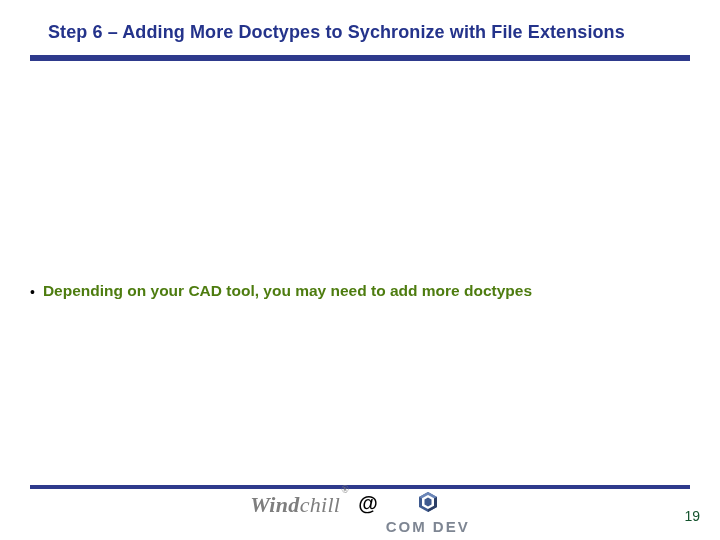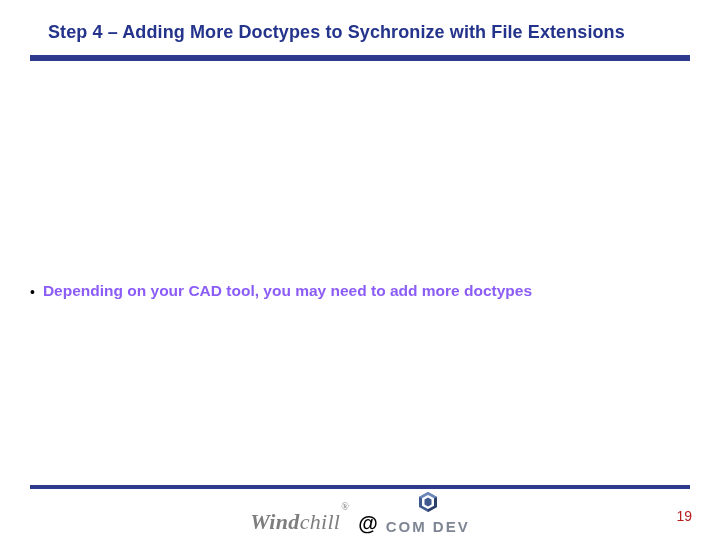--- a/index.html
+++ b/index.html
@@ -36,21 +36,21 @@
   .bullet-dot {
     font-size: 14px;
     line-height: 18px;
     color: #000;
     margin-right: 8px;
     margin-top: 1px;
   }
   .bullet-text {
     font-size: 15.5px;
     font-weight: bold;
-    color: #8b5cf6;
+    color: #4d7c0f;
   }
 
   .rule-bottom {
     position: absolute;
     left: 30px;
     top: 485px;
     width: 660px;
     height: 4px;
     background: #2e3a8c;
   }
@@ -60,21 +60,21 @@
     left: 0;
     top: 498px;
     width: 720px;
     height: 30px;
     display: flex;
     align-items: center;
     justify-content: center;
   }
   .brand-group {
     display: flex;
-    align-items: flex-end;
+    align-items: flex-start;
     gap: 8px;
   }
   .windchill {
     font-family: Georgia, 'Times New Roman', serif;
     font-style: italic;
     font-size: 22px;
     color: #7e7e7e;
     letter-spacing: 0.3px;
     position: relative;
     padding-right: 2px;
@@ -106,32 +106,32 @@
   .hex svg { display: block; }
   .comdev-text {
     font-family: Arial, Helvetica, sans-serif;
     font-size: 15px;
     letter-spacing: 2px;
     color: #7e8693;
     font-weight: 600;
   }
   .page-num {
     position: absolute;
-    right: 28px;
+    right: 20px;
     bottom: 16px;
     font-size: 14px;
-    color: #b91c1c;
+    color: #14532d;
   }
 </style>
 </head>
 <body>
 
 <div class="slide">
 
-  <div class="title">Step 4 – Adding More Doctypes to Sychronize with File Extensions</div>
+  <div class="title">Step 6 – Adding More Doctypes to Sychronize with File Extensions</div>
 
   <div class="rule-top"></div>
 
   <div class="body">
     <div class="bullet-row">
       <span class="bullet-dot">•</span>
       <span class="bullet-text">Depending on your CAD tool, you may need to add more doctypes</span>
     </div>
   </div>
 

